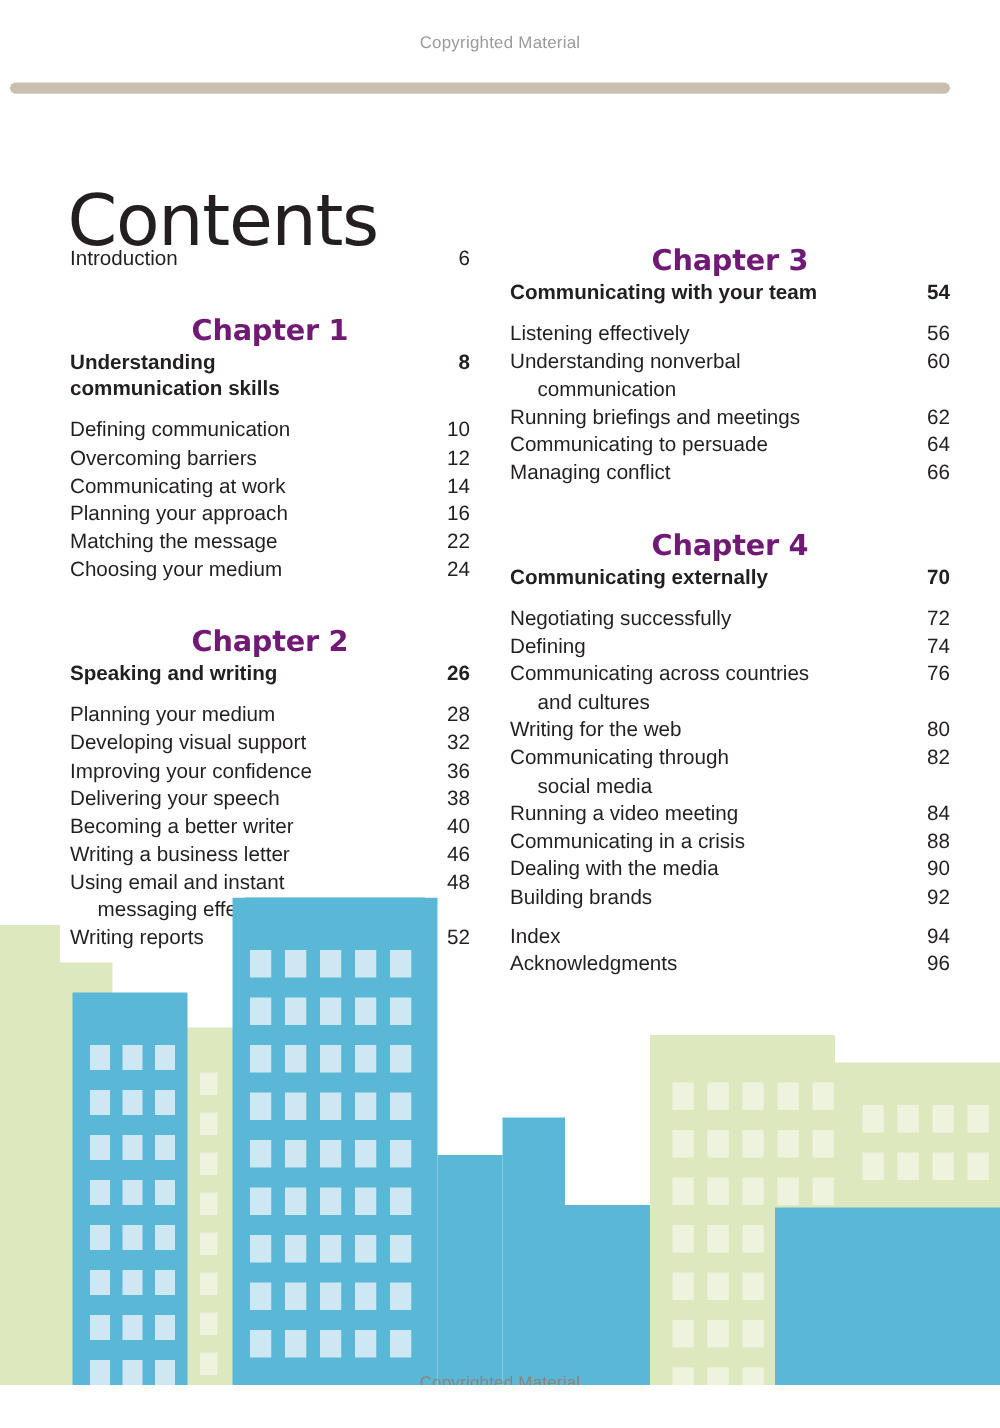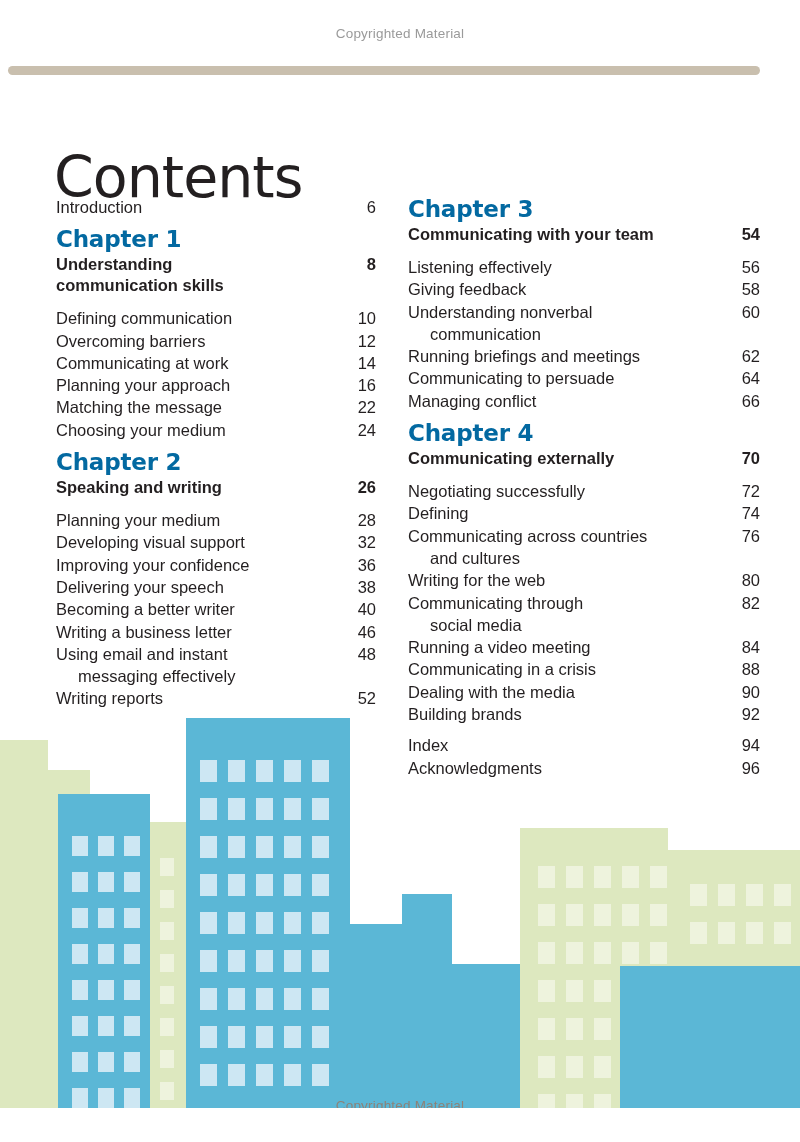--- a/index.html
+++ b/index.html
@@ -96,29 +96,30 @@
     width: 26px;
     text-align: right;
   }
   .label .cont {
     display: block;
     padding-left: 22px;
   }
 
   
   .chapter {
-    margin-top: 8px;
+    margin-top: 34px;
   }
   .chapter-title {
     font-size: 23px;
     line-height: 27px;
     font-weight: bold;
     letter-spacing: -0.2px;
-    color: #0369a1;
+    color: #701a75;
     font-family: "DejaVu Sans", sans-serif;
+    text-align: center;
   }
   .chapter-sub {
     display: flex;
     align-items: baseline;
     font-size: 16.5px;
     line-height: 21px;
     font-weight: bold;
     margin-top: 1px;
   }
   .chapter-sub .label { flex: 1 1 auto; padding-right: 8px; }
@@ -242,24 +243,20 @@
     <div class="chapter" style="margin-top:0">
       <div class="chapter-title">Chapter 3</div>
       <div class="chapter-sub">
         <span class="label">Communicating with your team</span>
         <span class="page-num">54</span>
       </div>
       <div class="chapter-entries">
         <div class="row">
           <span class="label">Listening effectively</span>
           <span class="page-num">56</span>
-        </div>
-        <div class="row">
-          <span class="label">Giving feedback</span>
-          <span class="page-num">58</span>
         </div>
         <div class="row">
           <span class="label">
             <span>Understanding nonverbal</span>
             <span class="cont">communication</span>
           </span>
           <span class="page-num">60</span>
         </div>
         <div class="row">
           <span class="label">Running briefings and meetings</span>

